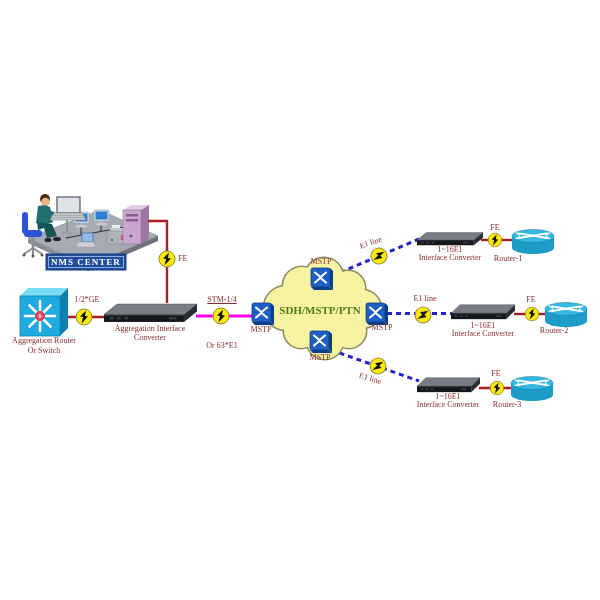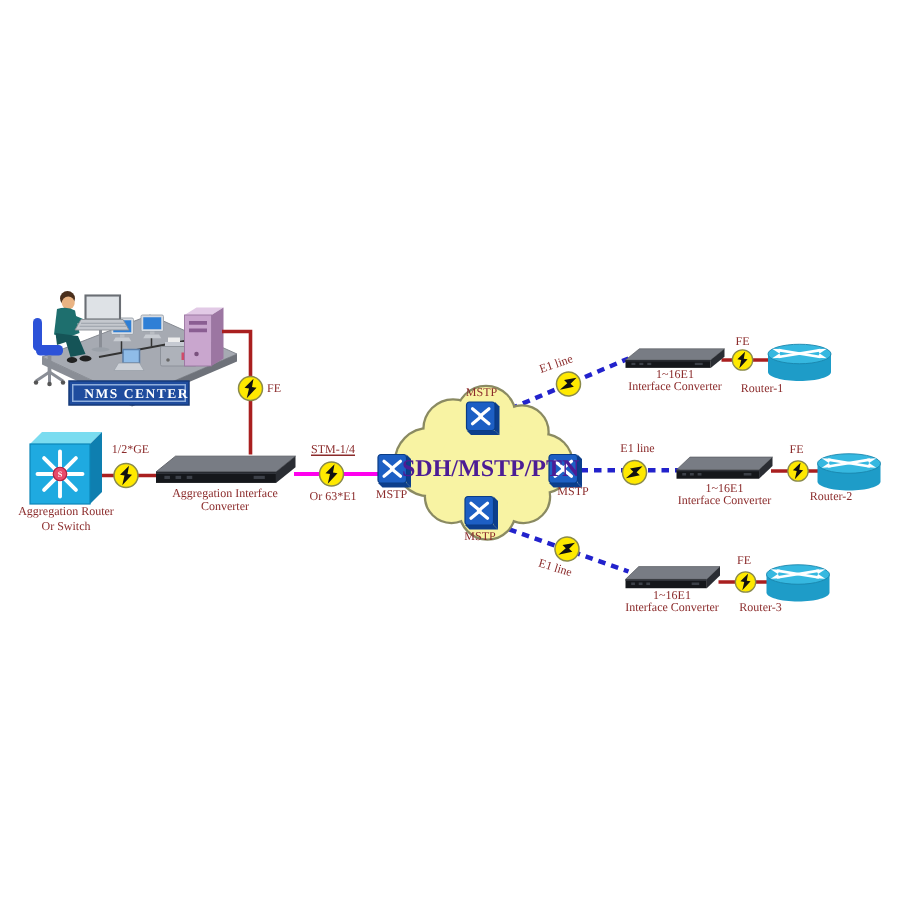--- a/index.html
+++ b/index.html
@@ -2,23 +2,23 @@
 <html><head>
 <meta charset="utf-8">
 <style>
   html,body{margin:0;padding:0;background:#fff;}
   #stage{position:relative;width:600px;height:600px;background:#ffffff;overflow:hidden;
          font-family:"Liberation Serif",serif;}
   #diagram-svg{position:absolute;left:0;top:0;}
   .lbl{position:absolute;font-size:8px;line-height:1.1;color:#8B2B2B;text-align:center;white-space:nowrap;}
   .lbl.left{text-align:left;}
   .banner-text{position:absolute;left:46px;top:254px;width:80px;height:16px;line-height:16px;
-               text-align:right;color:#ffffff;font-weight:bold;font-size:9px;letter-spacing:1px;}
+               text-align:center;color:#ffffff;font-weight:bold;font-size:9px;letter-spacing:1px;}
   .cloud-text{position:absolute;left:268px;top:304px;width:104px;text-align:center;
-              color:#4c1d95;font-weight:bold;font-size:16px;white-space:nowrap;}
+              color:#4d7c0f;font-weight:bold;font-size:11px;white-space:nowrap;}
   .rot-neg{transform:rotate(-19deg);}
   .rot-pos{transform:rotate(17deg);}
 </style>
 </head>
 <body>
 
 <div id="stage">
 
 <svg id="diagram-svg" width="600" height="600" viewBox="0 0 600 600">
   <defs>
@@ -213,21 +213,21 @@
   <use href="#bolt-circle" transform="translate(532,314) scale(0.85)"></use>
   <use href="#bolt-circle" transform="translate(497,388) scale(0.85)"></use>
 </svg>
 
 <div class="banner-text">NMS CENTER</div>
 <div class="cloud-text">SDH/MSTP/PTN</div>
 
 <div class="lbl" style="left:64px;top:296px;width:46px;">1/2*GE</div>
 <div class="lbl left" style="left:178px;top:255px;width:24px;">FE</div>
 <div class="lbl" style="left:196px;top:296px;width:52px;text-decoration:underline;">STM-1/4</div>
-<div class="lbl" style="left:194px;top:327px;width:56px;">Or 63*E1</div>
+<div class="lbl" style="left:194px;top:342px;width:56px;">Or 63*E1</div>
 
 <div class="lbl" style="left:-4px;top:337px;width:96px;">Aggregation Router</div>
 <div class="lbl" style="left:-4px;top:347px;width:96px;">Or Switch</div>
 
 <div class="lbl" style="left:100px;top:325px;width:100px;">Aggregation Interface</div>
 <div class="lbl" style="left:100px;top:334px;width:100px;">Converter</div>
 
 <div class="lbl" style="left:239px;top:326px;width:44px;">MSTP</div>
 <div class="lbl" style="left:299px;top:258px;width:44px;">MSTP</div>
 <div class="lbl" style="left:360px;top:324px;width:44px;">MSTP</div>

